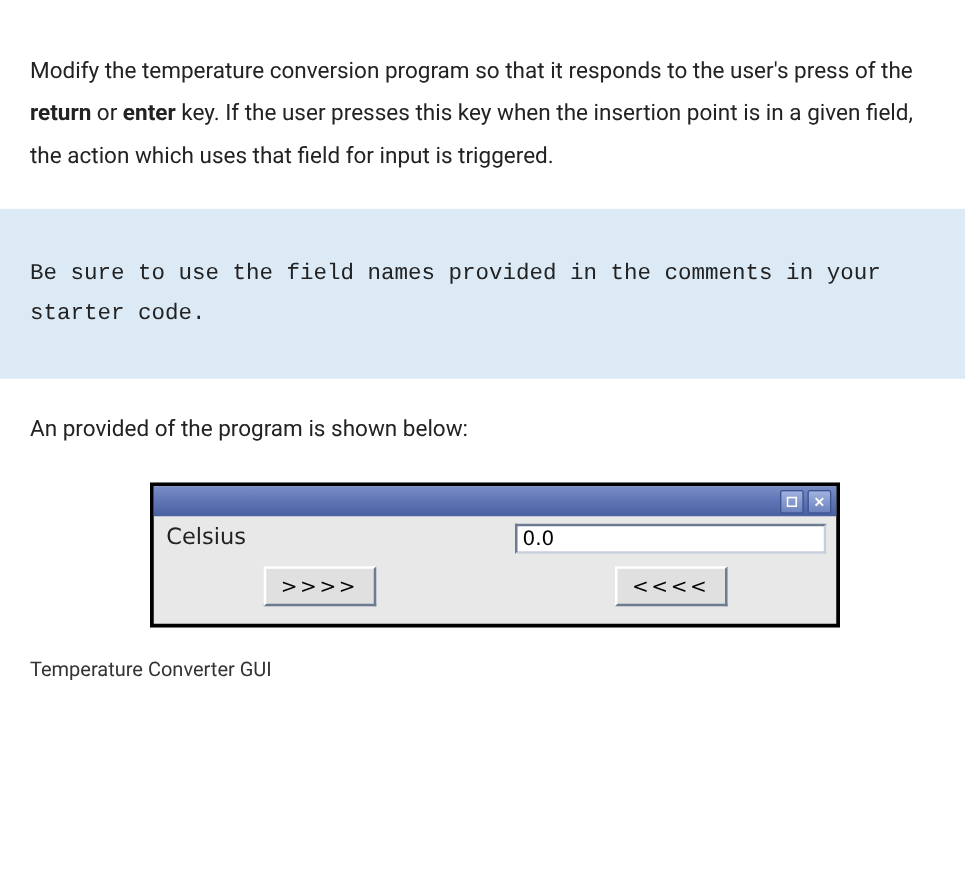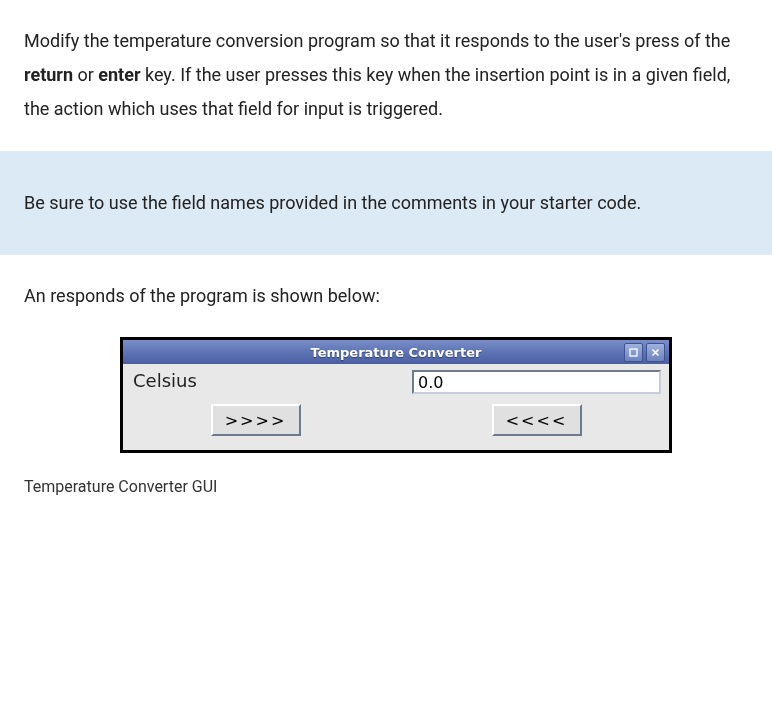--- a/index.html
+++ b/index.html
@@ -7,29 +7,30 @@
     padding: 24px;
     font-family: -apple-system, BlinkMacSystemFont, "Segoe UI", Roboto, Arial, sans-serif;
     color: #222;
     width: 772px;
     box-sizing: border-box;
     background: #fff;
   }
   .para {
     font-size: 18px;
     line-height: 1.9;
-    margin: 0 0 20px 0;
+    margin: 16px 0 20px 0;
   }
   .bold { font-weight: 700; }
   .note {
     background: #dceaf5;
     padding: 36px 24px;
     margin: 24px -24px;
     font-size: 18px;
     line-height: 1.8;
+    font-family: Liberation Mono, monospace;
   }
   .caption {
     font-size: 16px;
     color: #333;
     margin-top: 24px;
   }
   .shot-wrap {
     margin: 24px 0 0 96px;
   }
   .window {
@@ -122,26 +123,25 @@
 <body>
 
 <p class="para">
   <span>Modify the temperature conversion program so that it responds to the user's press of the </span><span class="bold">return</span><span> or </span><span class="bold">enter</span><span> key. If the user presses this key when the insertion point is in a given field, the action which uses that field for input is triggered.</span>
 </p>
 
 <div class="note">
   <span>Be sure to use the field names provided in the comments in your starter code.</span>
 </div>
 
-<p class="para">An responds of the program is shown below:</p>
+<p class="para">An provided of the program is shown below:</p>
 
 <div class="shot-wrap">
   <div class="window">
     <div class="titlebar">
-      <div class="titlebar-title">Temperature Converter</div>
       <div class="winbtns">
         <div class="winbtn">
           <svg width="9" height="9" viewBox="0 0 9 9">
               <rect x="1" y="1" width="7" height="7" fill="none" stroke="#fff" stroke-width="1.3"></rect>
             </svg>
         </div>
         <div class="winbtn">
           <svg width="9" height="9" viewBox="0 0 9 9">
               <path d="M1.5 1.5 L7.5 7.5 M7.5 1.5 L1.5 7.5" stroke="#fff" stroke-width="1.6"></path>
             </svg>

